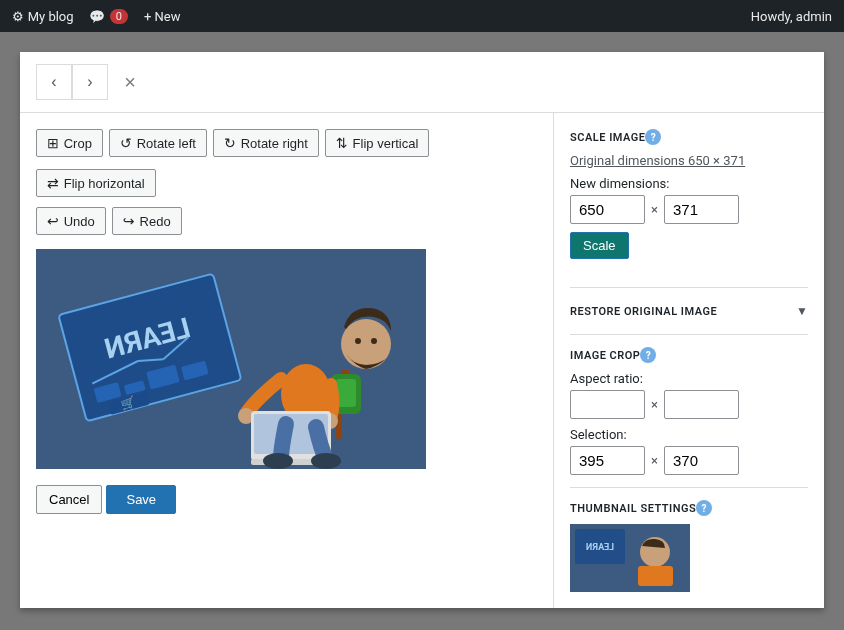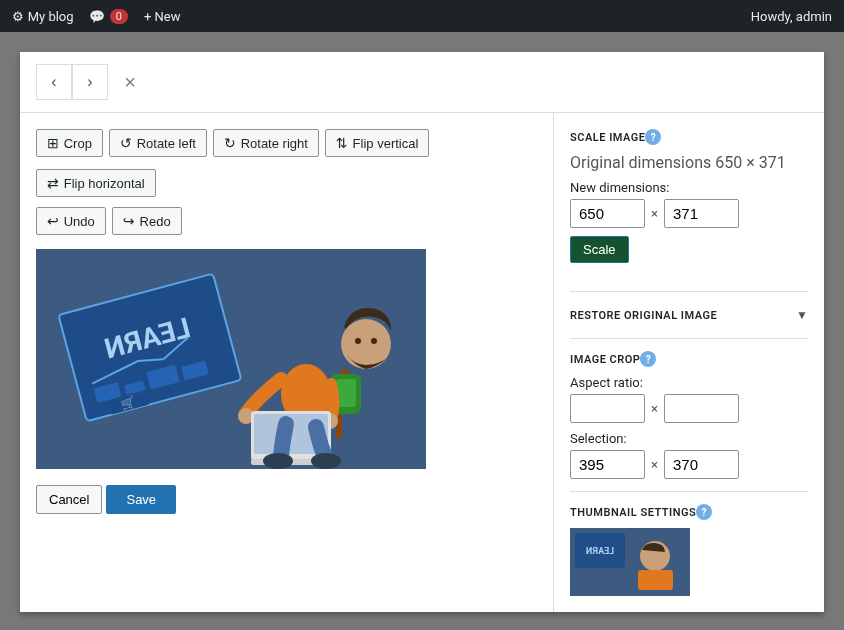--- a/index.html
+++ b/index.html
@@ -211,23 +211,24 @@
       height: 16px;
       background: #72aee6;
       color: #fff;
       border-radius: 50%;
       font-size: 10px;
       font-weight: bold;
       cursor: pointer;
     }
 
     .dim-info {
-      font-size: 16px;
+      font-size: 13px;
       color: #50575e;
       margin-bottom: 8px;
+      text-decoration: underline;
     }
 
     .label-text {
       font-size: 13px;
       color: #1d2327;
       margin-bottom: 4px;
     }
 
     .dimensions-row {
       display: flex;
@@ -241,21 +242,21 @@
       padding: 5px 8px;
       border: 1px solid #8c8f94;
       border-radius: 2px;
       font-size: 15px;
     }
 
     .times-sep { color: #50575e; font-size: 13px; }
 
     .scale-btn {
       padding: 5px 12px;
-      background: #14532d;
+      background: #0f766e;
       color: #fff;
       border: 1px solid #2271b1;
       border-radius: 2px;
       cursor: pointer;
       font-size: 13px;
       margin-bottom: 16px;
     }
 
     .divider { border: none; border-top: 1px solid #dcdcde; margin: 12px 0; }
 

